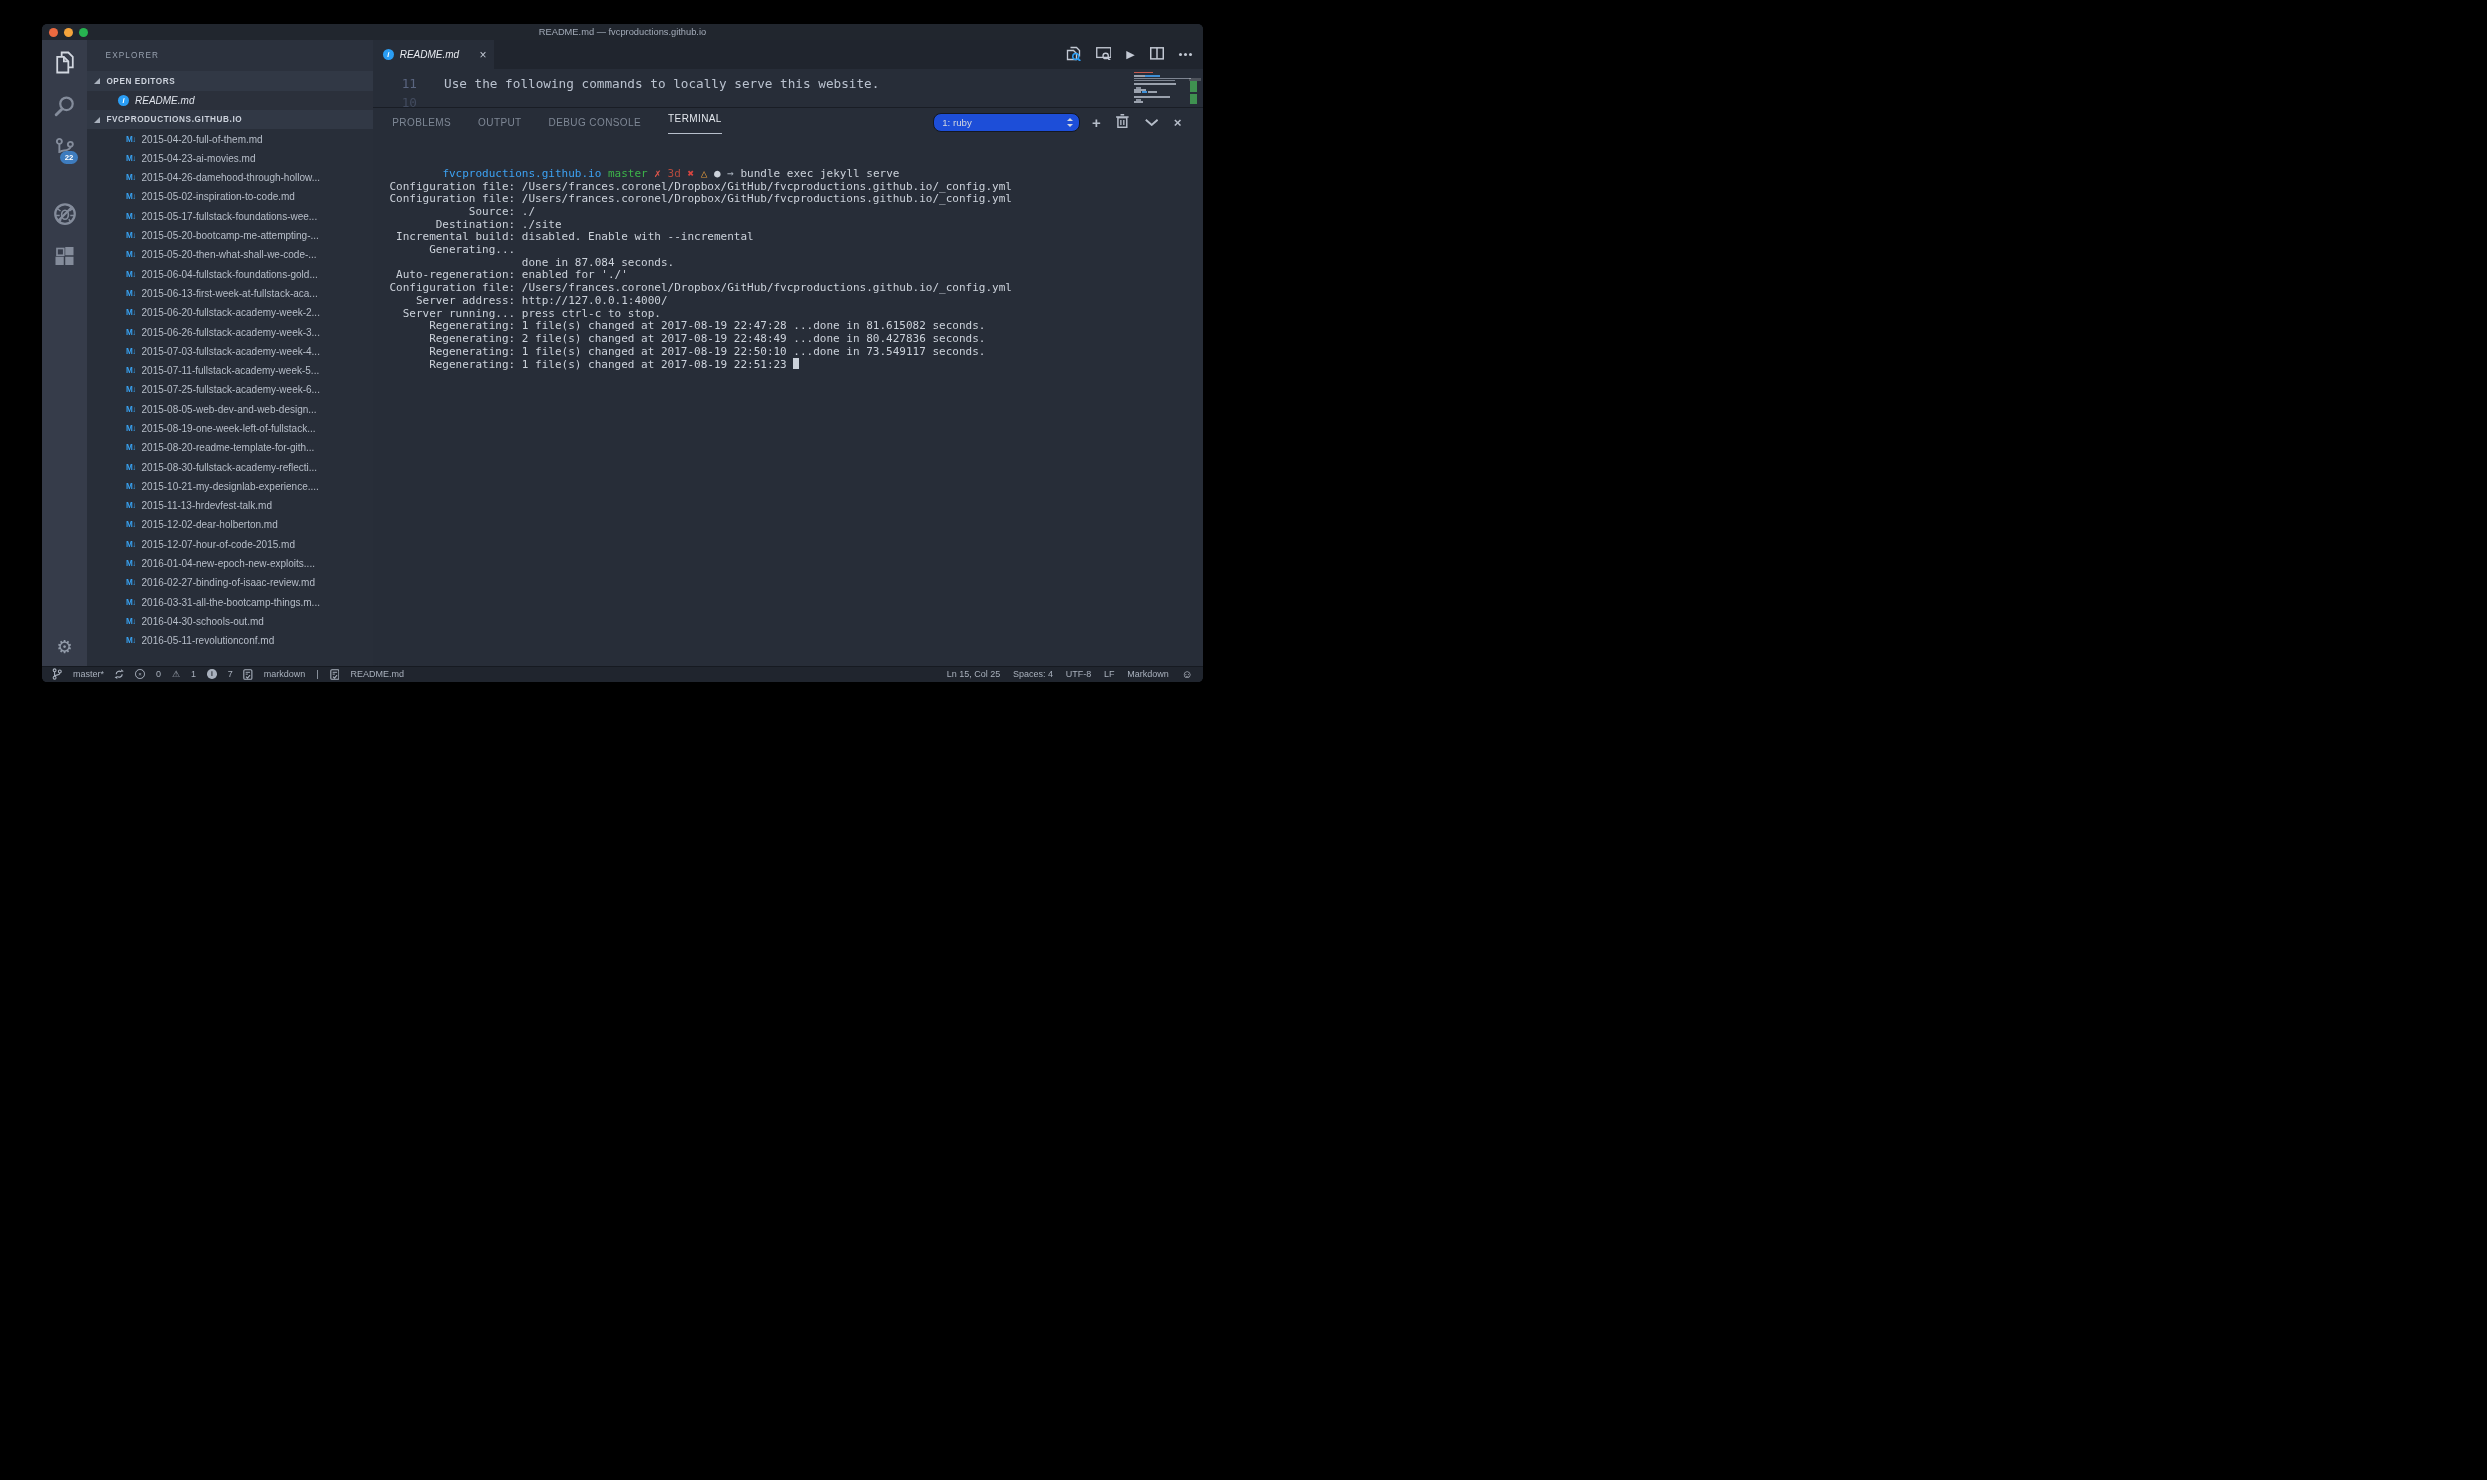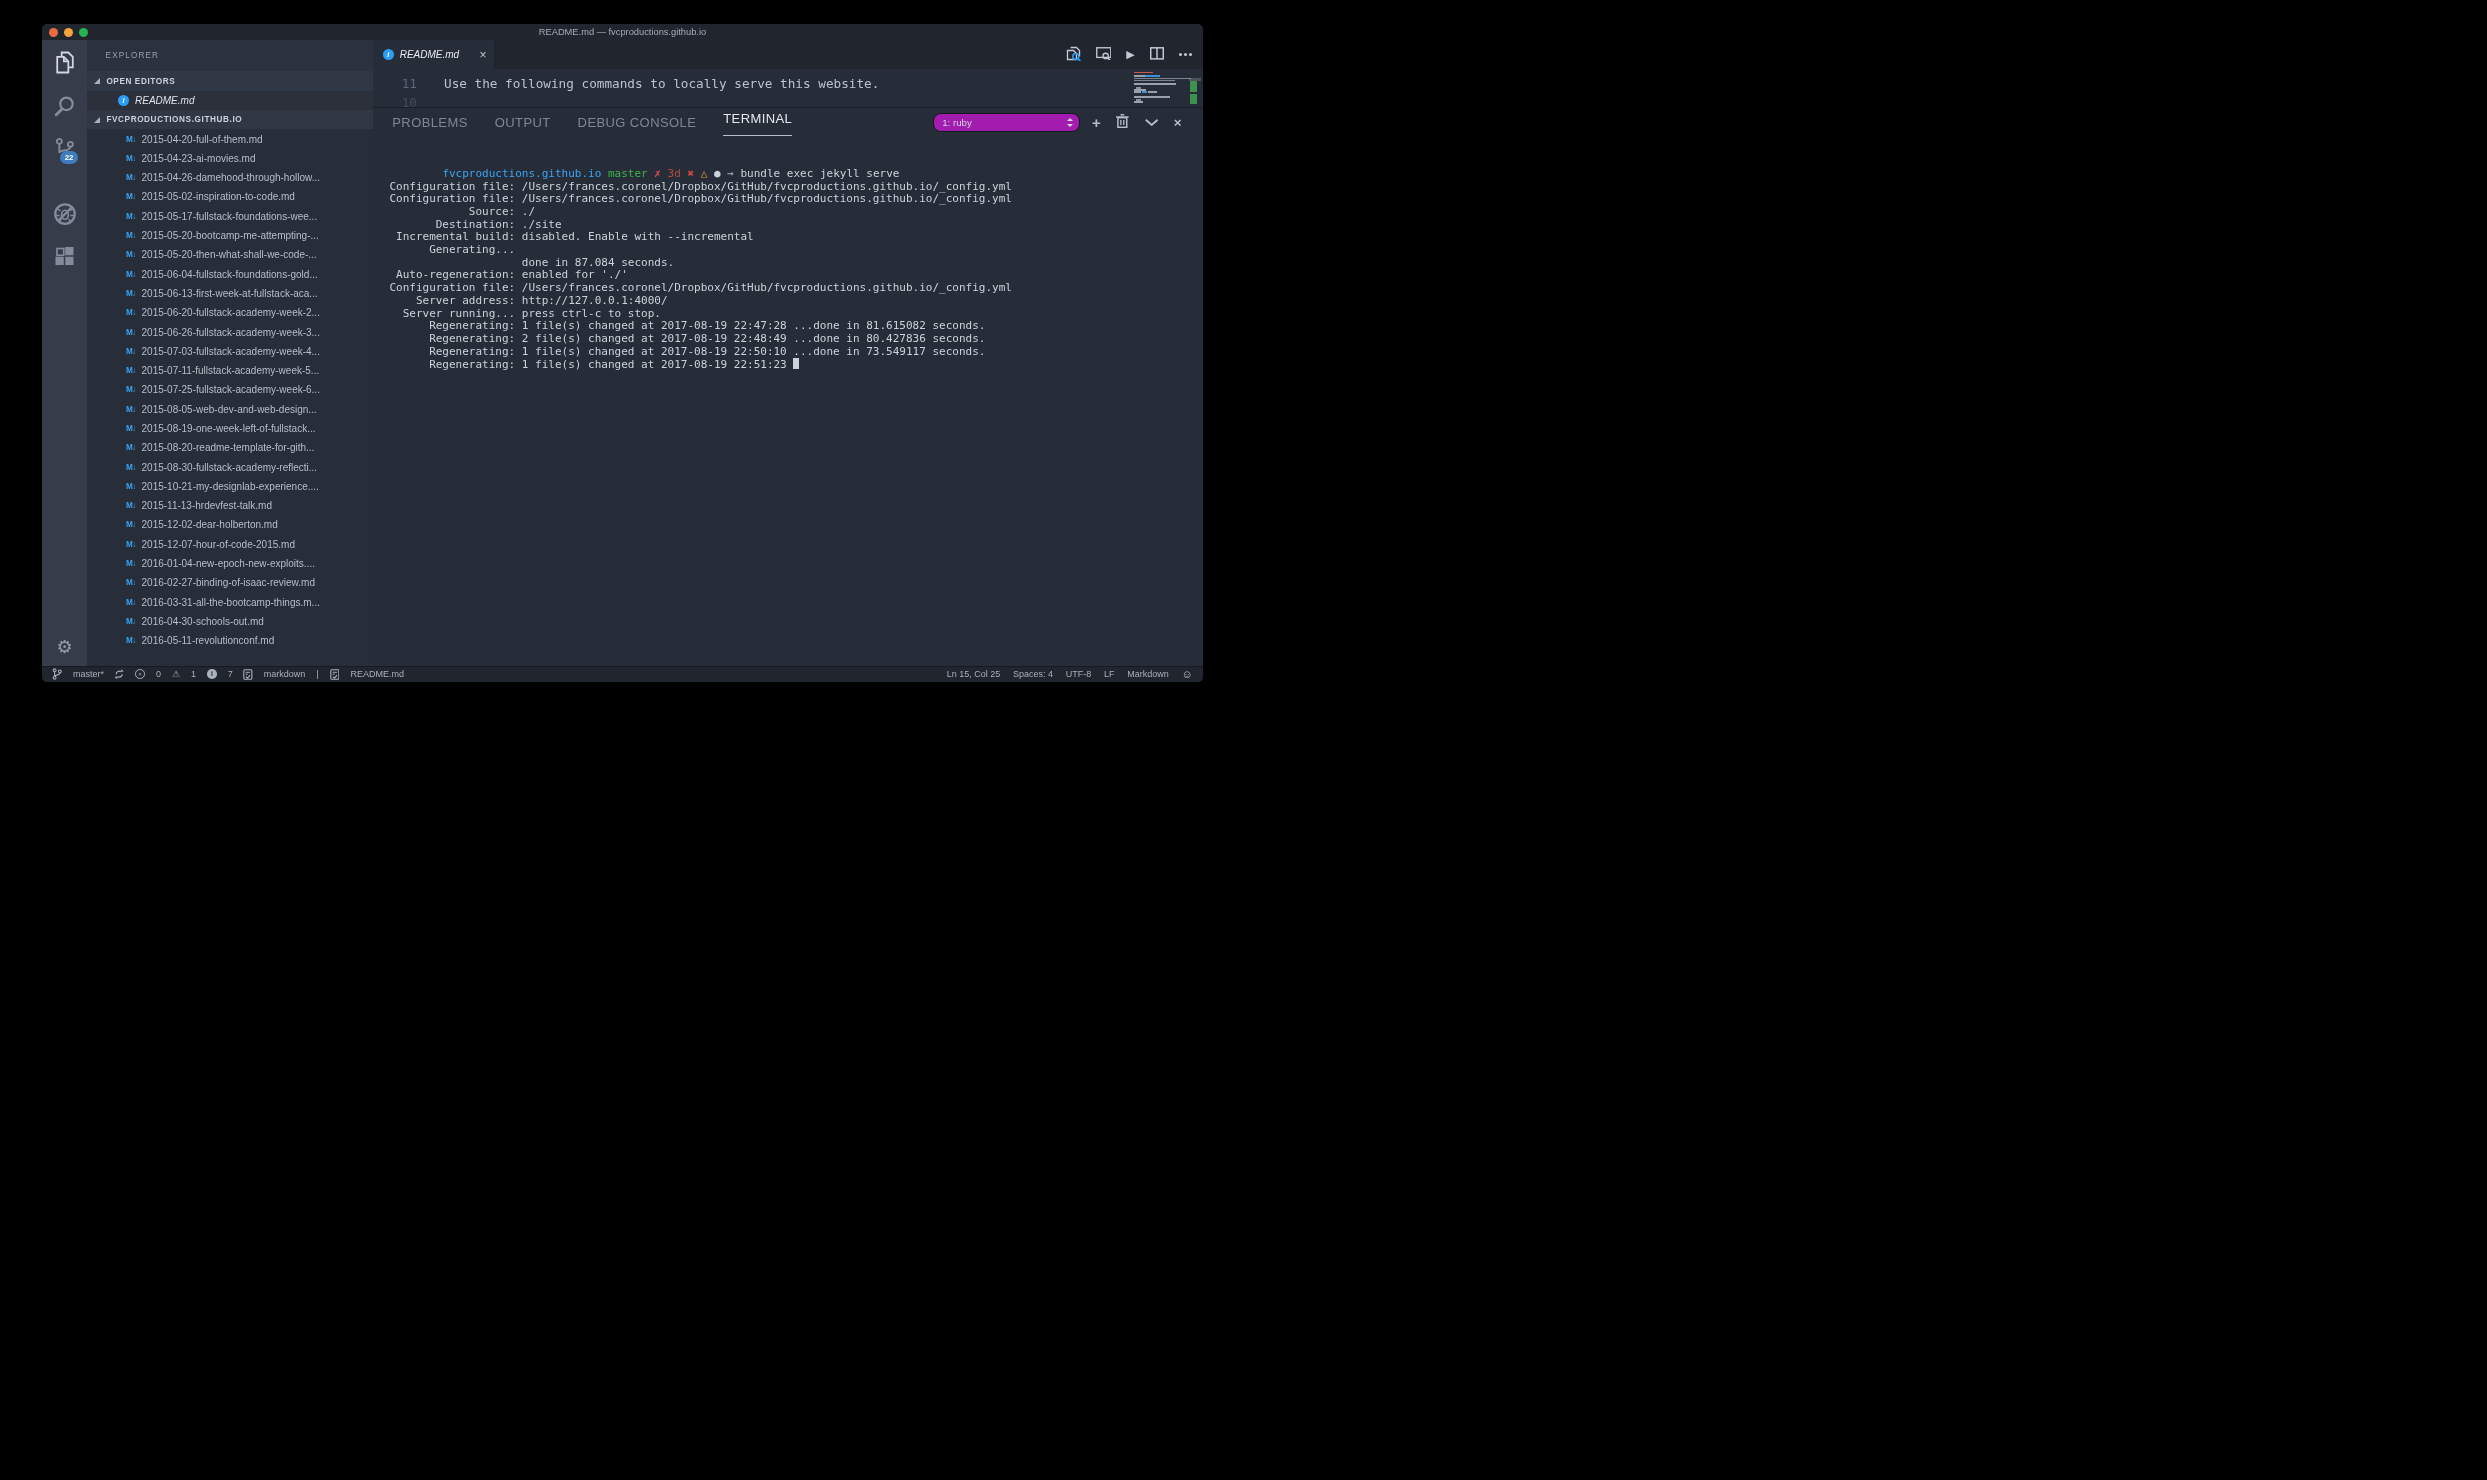--- a/index.html
+++ b/index.html
@@ -73,25 +73,25 @@
   .line-12 { top:24px; opacity:.55; }
 
   .minimap { position:absolute; right:3px; top:0; width:71px; height:35px; }
   .mm-mark { position:absolute; }
 
   
   .panel { position:absolute; left:0; right:0; top:67px; bottom:0; background:#272d38;
     border-top:0.7px solid #191d25; }
   .panel-header { position:relative; height:28px; display:flex; align-items:center;
     gap:27px; padding-left:19.3px; }
-  .panel-tab { font-size:13px; letter-spacing:0.4px; color:#7e8795; }
+  .panel-tab { font-size:10px; letter-spacing:0.4px; color:#7e8795; }
   .panel-tab.active { color:#e4e8ee; border-bottom:1.1px solid #b7bfcb; padding-bottom:9px;
     margin-bottom:-3px; }
   .term-select { position:absolute; left:560px; top:4.5px; width:147px; height:19.3px;
-    background:#a21caf; border:0.7px solid #141821; border-radius:8px; display:flex;
+    background:#1d4ed8; border:0.7px solid #141821; border-radius:8px; display:flex;
     align-items:center; padding:0 6px 0 8.2px; font-size:9.7px; color:#d2d7e0; }
   .spinner { margin-left:auto; display:flex; flex-direction:column; gap:2.2px; }
   .spinner i { width:0; height:0; border-left:3px solid transparent;
     border-right:3px solid transparent; }
   .spinner .up { border-bottom:3.7px solid #d2d7e0; }
   .spinner .down { border-top:3.7px solid #d2d7e0; }
   .panel-actions { position:absolute; left:719px; top:0; height:28px; display:flex;
     align-items:center; gap:15.6px; }
   .plus-glyph { font-size:15px; font-weight:bold; color:#b6bdc9; line-height:1; }
   .close-glyph { font-size:13.4px; font-weight:bold; color:#b6bdc9; line-height:1; }

